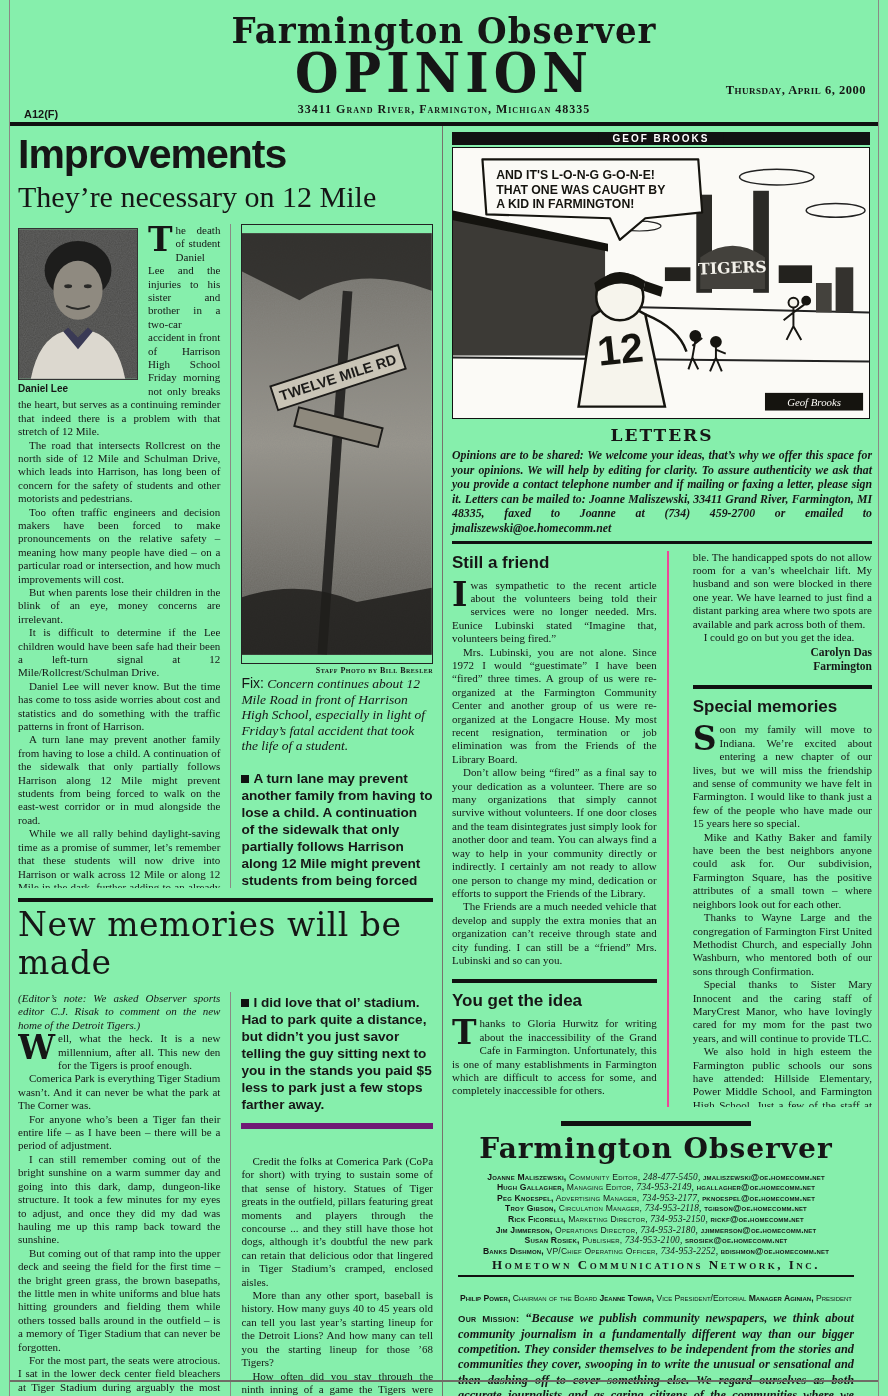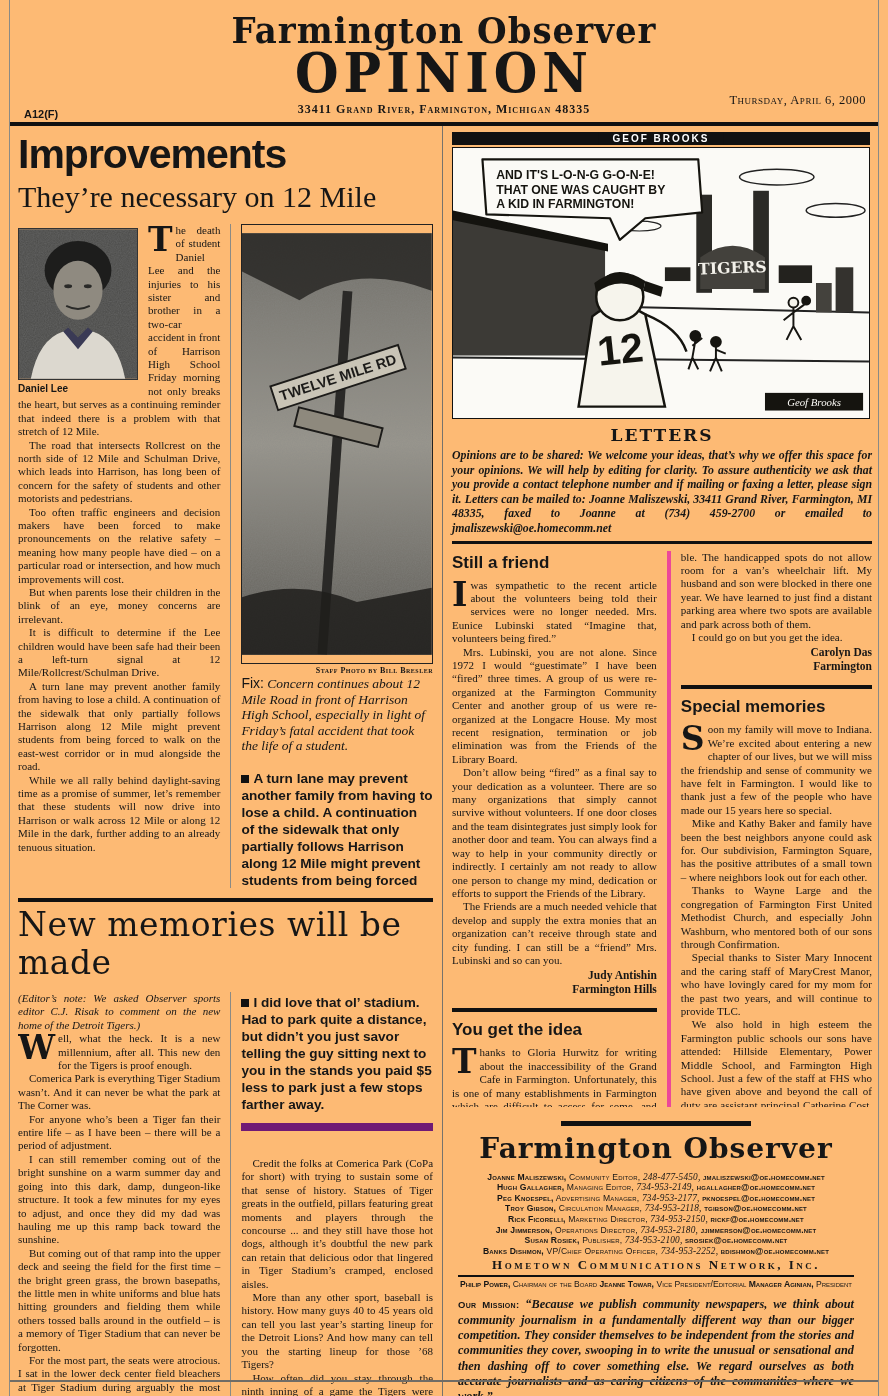--- a/index.html
+++ b/index.html
@@ -1,36 +1,36 @@
 <!DOCTYPE html>
 <html><head>
 <meta charset="utf-8">
 <style>
   * { margin:0; padding:0; box-sizing:border-box; }
   html,body { background:#888; }
   .page {
     width:888px; height:1396px; margin:0 auto; position:relative;
-    background:#fdba74; color:#161616; overflow:hidden;
+    background:#86efac; color:#161616; overflow:hidden;
     font-family:"Liberation Serif", serif;
   }
   .page-inner { margin:0 9px; border-left:1px solid #8a8a85; border-right:1px solid #8a8a85; height:100%; }
 
   
   .masthead { position:relative; text-align:center; padding-top:10px; height:122px; }
   .brand {
     font-family:"DejaVu Serif", serif; font-weight:bold; font-size:34px; letter-spacing:1px;
     transform:scaleY(1.05); display:inline-block;
   }
   .opinion-title {
     font-family:"DejaVu Serif", serif; font-weight:bold; font-size:50px; line-height:52px;
     letter-spacing:5px; transform:scaleY(1.08); display:block; margin-top:-2px;
   }
   .masthead-address { font-size:12px; font-variant:small-caps; letter-spacing:1px; font-weight:bold; margin-top:2px; }
   .page-id { position:absolute; left:14px; bottom:2px; font-family:"Liberation Sans", sans-serif; font-weight:bold; font-size:11px; }
-  .issue-date { position:absolute; right:12px; bottom:14px; font-variant:small-caps; font-weight:normal; font-size:12.5px; letter-spacing:.5px; }
+  .issue-date { position:absolute; right:12px; bottom:24px; font-variant:small-caps; font-weight:bold; font-size:12.5px; letter-spacing:.5px; }
   .masthead-rule { border-top:4px solid #111; }
 
   
   .main { display:flex; }
   .half-left { width:438px; padding:6px 9px 0 8px; border-right:1px solid #77736c; }
   .half-right { width:440px; padding:4px 6px 0 9px; }
 
   
   .kicker { font-family:"Liberation Sans", sans-serif; font-weight:bold; font-size:41px; line-height:44px; letter-spacing:-1px; }
   .subhead { font-size:30px; line-height:34px; font-weight:normal; margin:4px 0 10px; font-family:"Liberation Serif", serif; }
@@ -57,54 +57,54 @@
     margin-top:16px; padding-bottom:9px; border-bottom:4px solid #111;
     font-family:"Liberation Sans", sans-serif; font-weight:bold; font-size:13.6px; line-height:17px;
   }
   .sq { display:inline-block; width:8px; height:8px; background:#111; margin-right:4px; }
 
   
   .nm-rule { border-top:4px solid #111; margin:10px 0 4px; }
   .nm-headline { font-family:"DejaVu Serif", serif; font-size:33px; line-height:38px; font-weight:normal; letter-spacing:.5px; margin:2px 0 10px; }
   .nm-cols { display:flex; height:438px; overflow:hidden; }
   .editor-note { font-style:italic; }
-  .nm-quote { margin:2px 0 26px; padding-bottom:10px; border-bottom:8px solid #701a75;
+  .nm-quote { margin:2px 0 26px; padding-bottom:10px; border-bottom:6px solid #701a75;
     font-family:"Liberation Sans", sans-serif; font-weight:bold; font-size:13.6px; line-height:17px; }
 
   
   .cartoon-box { margin:2px 2px 6px 0; }
   .cartoon-header { position:relative; height:13px; background:#111; margin-bottom:2px; }
   .cartoon-artist {
     position:absolute; left:50%; transform:translateX(-50%); top:0;
     color:#fff; background:#111; font-family:"Liberation Sans", sans-serif;
     font-weight:bold; font-size:10px; letter-spacing:2px; padding:0 14px; line-height:13px;
   }
   .cartoon-box svg { display:block; width:100%; border:1.5px solid #111; background:#fbfaf6; }
 
   
   .letters-title { text-align:center; font-family:"DejaVu Serif", serif; font-weight:bold; font-size:17px; letter-spacing:2px; margin:2px 0 3px; }
   .letters-intro { font-weight:bold; font-style:italic; font-size:11.8px; line-height:14.6px; text-align:justify; }
   .letters-intro .intro-lead { }
   .letters-rule { border-top:3px solid #111; margin:5px 0 7px; }
   .letters-cols { display:flex; height:556px; overflow:hidden; }
   .lcol { width:50%; }
-  .lcol + .lcol { border-left:4px solid #ec4899; padding-left:10px; margin-left:10px; }
+  .lcol + .lcol { border-left:2px solid #ec4899; padding-left:24px; margin-left:10px; }
   .letter-heading { font-family:"Liberation Sans", sans-serif; font-weight:bold; font-size:17px; margin:2px 0 6px; }
   .letter-sep { border-top:4px solid #111; margin:12px 0 8px; width:100%; }
   .signature { text-align:right; font-weight:bold; font-size:11.5px; line-height:13.5px; margin-top:2px; }
 
   
   .staffbox { margin:14px 18px 0 6px; }
   .staffbox-toprule { width:190px; height:5px; background:#111; margin:0 auto 6px; }
   .staff-brand { text-align:center; font-family:"DejaVu Serif", serif; font-weight:bold; font-size:28px; letter-spacing:1px; margin-bottom:7px; }
   .staff-line { text-align:center; font-family:"Liberation Sans", sans-serif; font-size:8.6px; line-height:10.6px; font-variant:small-caps; letter-spacing:.2px; }
   .staff-name, .staff-email { font-weight:bold; }
   .staff-phone { font-style:italic; font-family:"Liberation Serif", serif; font-size:9.3px; }
   .network-line { text-align:center; font-family:"Liberation Serif", serif; font-weight:bold; font-size:13px; letter-spacing:2.5px; font-variant:small-caps; margin-top:1px; }
-  .officers { display:flex; justify-content:space-between; border-top:2px solid #111; margin-top:2px; padding:2px 2px 0;
+  .officers { display:flex; justify-content:space-between; border-top:2px solid #111; margin-top:2px; padding:16px 2px 0;
     font-family:"Liberation Sans", sans-serif; font-size:8.6px; font-variant:small-caps; }
   .officer-name { font-weight:bold; }
   .mission { margin-top:8px; font-size:12.3px; line-height:15.3px; font-style:italic; font-weight:bold; text-align:justify; }
   .mission .mission-lead { font-style:normal; font-family:"Liberation Sans", sans-serif; font-size:9.5px; font-variant:small-caps; letter-spacing:.3px; }
 
   .page-bottom-rule { position:absolute; left:10px; right:10px; bottom:14px; border-top:2px solid #6f6c66; }
 </style>
 </head>
 <body>
 
@@ -147,20 +147,21 @@
                 <path d="M45 104 L60 122 L75 104 L70 100 L60 110 L50 100 Z" fill="#3a3a55"></path>
               </svg>
               <div class="portrait-caption">Daniel Lee</div>
             </div>
             <div>
                 <p class="para first"><span class="dropcap">T</span>he death of student Daniel Lee and the injuries to his sister and brother in a two-car accident in front of Harrison High School Friday morning not only breaks the heart, but serves as a continuing reminder that indeed there is a problem with that stretch of 12 Mile.</p>
                 <p class="para">The road that intersects Rollcrest on the north side of 12 Mile and Schulman Drive, which leads into Harrison, has long been of concern for the safety of students and other motorists and pedestrians.</p>
                 <p class="para">Too often traffic engineers and decision makers have been forced to make pronouncements on the relative safety – meaning how many people have died – on a particular road or intersection, and how much improvements will cost.</p>
                 <p class="para">But when parents lose their children in the blink of an eye, money concerns are irrelevant.</p>
                 <p class="para">It is difficult to determine if the Lee children would have been safe had their been a left-turn signal at 12 Mile/Rollcrest/Schulman Drive.</p>
+                <p class="para">Daniel Lee will never know. But the time has come to toss aside worries about cost and statistics and do something with the traffic patterns in front of Harrison.</p>
                 <p class="para">A turn lane may prevent another family from having to lose a child. A continuation of the sidewalk that only partially follows Harrison along 12 Mile might prevent students from being forced to walk on the east-west corridor or in mud alongside the road.</p>
                 <p class="para">While we all rally behind daylight-saving time as a promise of summer, let’s remember that these students will now drive into Harrison or walk across 12 Mile or along 12 Mile in the dark, further adding to an already tenuous situation.</p>
               </div>
           </div>
 
           <div class="acol">
             <div class="photo-fig">
               <svg width="198" height="440" viewBox="0 0 198 440">
                 <defs>
                   <filter id="grain2" x="0" y="0" width="100%" height="100%">
@@ -296,24 +297,20 @@
 
         <div class="letters-cols">
           <div class="lcol">
             <div class="letter-heading">Still a friend</div>
             <div>
                 <p class="para first"><span class="dropcap">I</span> was sympathetic to the recent article about the volunteers being told their services were no longer needed. Mrs. Eunice Lubinski stated “Imagine that, volunteers being fired.”</p>
                 <p class="para">Mrs. Lubinski, you are not alone. Since 1972 I would “guestimate” I have been “fired” three times. A group of us were re-organized at the Farmington Community Center and another group of us were re-organized at the Longacre House. My most recent resignation, termination or job elimination was from the Friends of the Library Board.</p>
                 <p class="para">Don’t allow being “fired” as a final say to your dedication as a volunteer. There are so many organizations that simply cannot survive without volunteers. If one door closes and the team disintegrates just simply look for another door and team. You can always find a way to help in your community directly or indirectly. I certainly am not ready to allow one person to change my mind, dedication or efforts to support the Friends of the Library.</p>
                 <p class="para">The Friends are a much needed vehicle that develop and supply the extra monies that an organization can’t receive through state and city funding. I can still be a “friend” Mrs. Lubinski and so can you.</p>
               </div>
-            <div class="signature">
-              <div>Judy Antishin</div>
-              <div>Farmington Hills</div>
-            </div>
             <div class="letter-sep"></div>
             <div class="letter-heading">You get the idea</div>
             <div>
                 <p class="para first"><span class="dropcap">T</span>hanks to Gloria Hurwitz for writing about the inaccessibility of the Grand Cafe in Farmington. Unfortunately, this is one of many establishments in Farmington which are difficult to access for some, and completely inaccessible for others.</p>
               </div>
           </div>
 
           <div class="lcol">
             <div data-noindent-first="">
                 <p class="para">ble. The handicapped spots do not allow room for a van’s wheelchair lift. My husband and son were blocked in there one year. We have learned to just find a distant parking area where two spots are available and park across both of them.</p>

